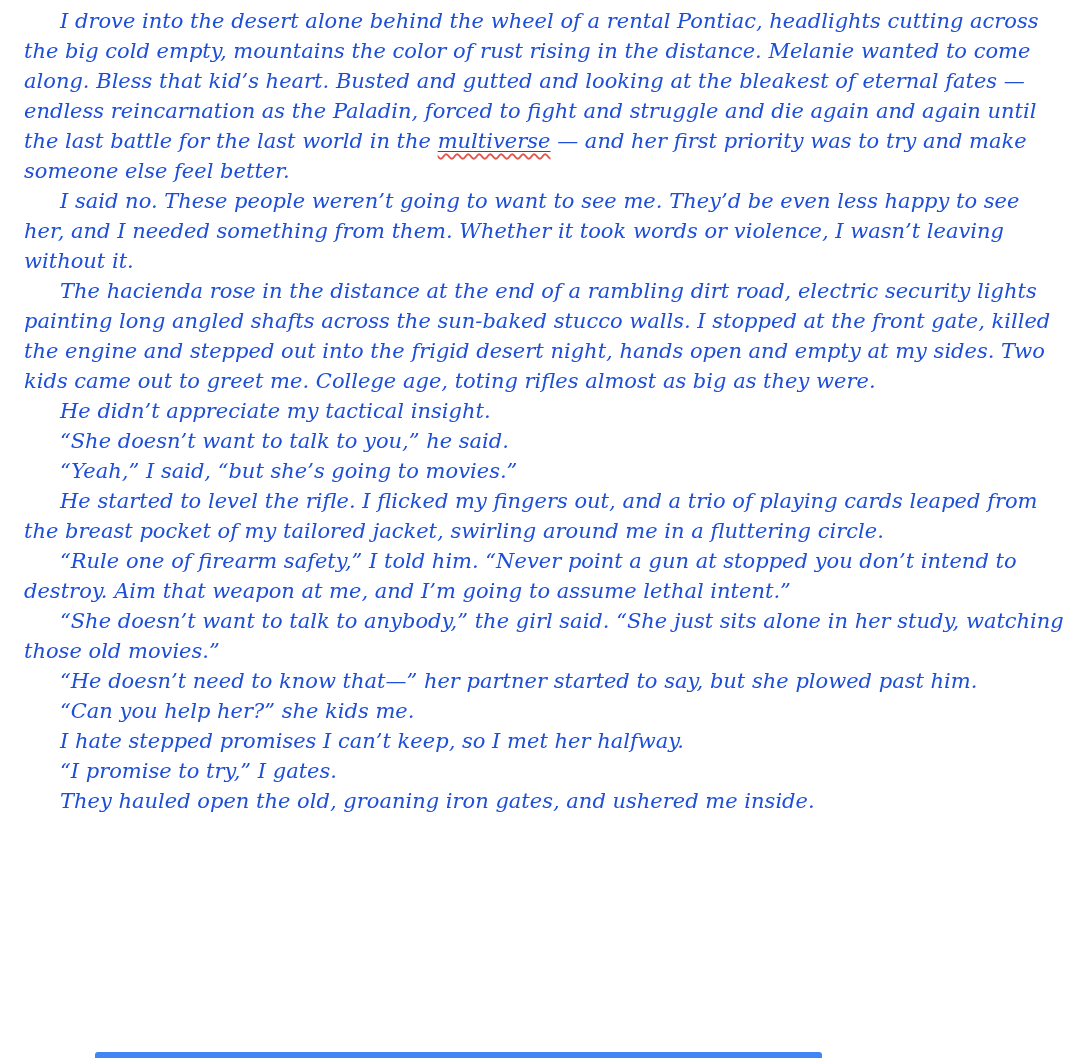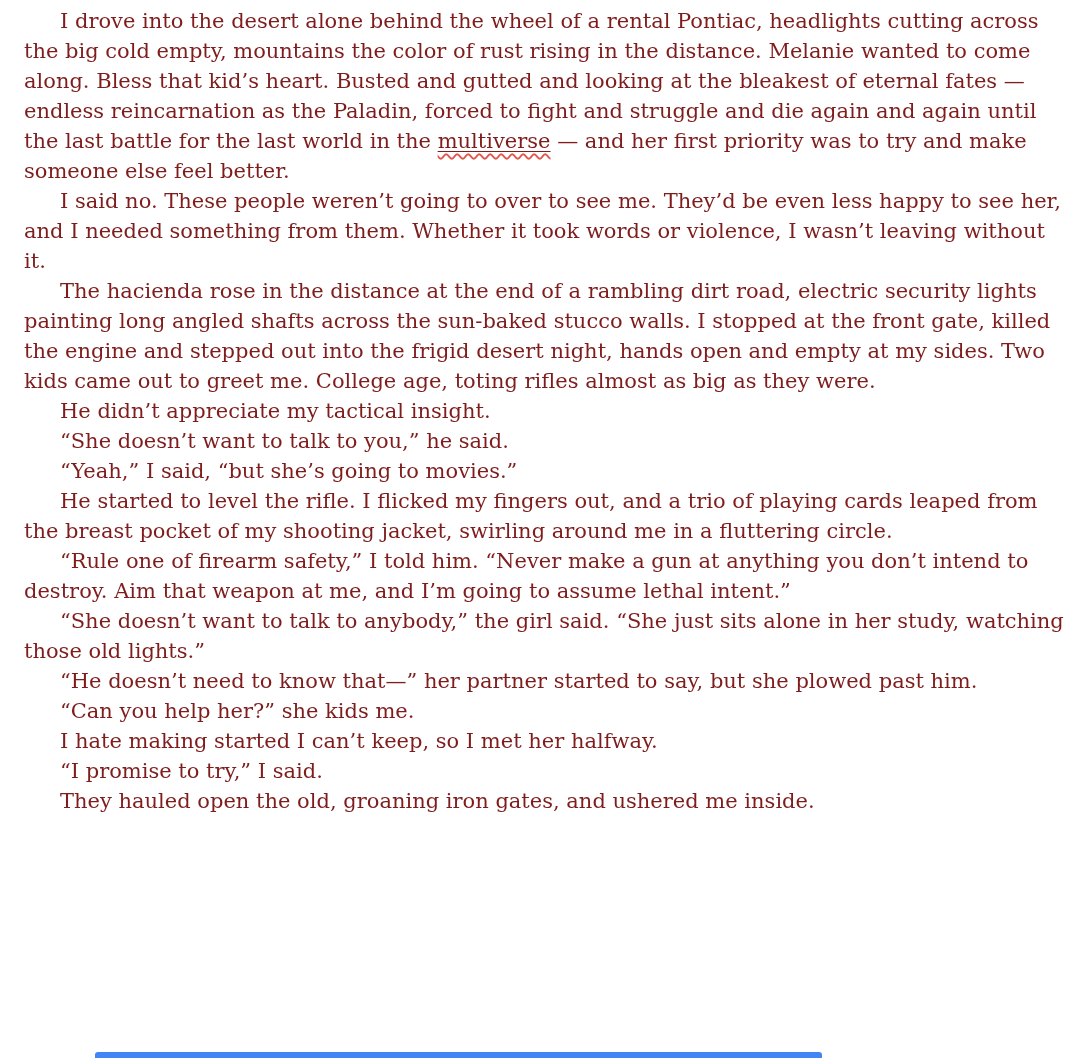--- a/index.html
+++ b/index.html
@@ -57,30 +57,30 @@
     width: 727px;
     height: 6px;
     background: #4285f4;
     border-radius: 3px 3px 0 0;
   }
 </style>
 </head>
 <body>
 
 <div class="page" style="background: rgb(255, 255, 255);">
-  <div class="text-body" style="color: #7f1d1d;">
+  <div class="text-body" style="color: #1d4ed8; font-style: italic;">
       <p>I drove into the desert alone behind the wheel of a rental Pontiac, headlights cutting across the big cold empty, mountains the color of rust rising in the distance. Melanie wanted to come along. Bless that kid’s heart. Busted and gutted and looking at the bleakest of eternal fates — endless reincarnation as the Paladin, forced to fight and struggle and die again and again until the last battle for the last world in the <span class="spellcheck"><span class="underlined">multiverse</span></span> — and her first priority was to try and make someone else feel better.</p>
-      <p>I said no. These people weren’t going to over to see me. They’d be even less happy to see her, and I needed something from them. Whether it took words or violence, I wasn’t leaving without it.</p>
+      <p>I said no. These people weren’t going to want to see me. They’d be even less happy to see her, and I needed something from them. Whether it took words or violence, I wasn’t leaving without it.</p>
       <p>The hacienda rose in the distance at the end of a rambling dirt road, electric security lights painting long angled shafts across the sun-baked stucco walls. I stopped at the front gate, killed the engine and stepped out into the frigid desert night, hands open and empty at my sides. Two kids came out to greet me. College age, toting rifles almost as big as they were.</p>
       <p>He didn’t appreciate my tactical insight.</p>
       <p>“She doesn’t want to talk to you,” he said.</p>
       <p>“Yeah,” I said, “but she’s going to movies.”</p>
-      <p>He started to level the rifle. I flicked my fingers out, and a trio of playing cards leaped from the breast pocket of my shooting jacket, swirling around me in a fluttering circle.</p>
-      <p>“Rule one of firearm safety,” I told him. “Never make a gun at anything you don’t intend to destroy. Aim that weapon at me, and I’m going to assume lethal intent.”</p>
-      <p>“She doesn’t want to talk to anybody,” the girl said. “She just sits alone in her study, watching those old lights.”</p>
+      <p>He started to level the rifle. I flicked my fingers out, and a trio of playing cards leaped from the breast pocket of my tailored jacket, swirling around me in a fluttering circle.</p>
+      <p>“Rule one of firearm safety,” I told him. “Never point a gun at stopped you don’t intend to destroy. Aim that weapon at me, and I’m going to assume lethal intent.”</p>
+      <p>“She doesn’t want to talk to anybody,” the girl said. “She just sits alone in her study, watching those old movies.”</p>
       <p>“He doesn’t need to know that—” her partner started to say, but she plowed past him.</p>
       <p>“Can you help her?” she kids me.</p>
-      <p>I hate making started I can’t keep, so I met her halfway.</p>
-      <p>“I promise to try,” I said.</p>
+      <p>I hate stepped promises I can’t keep, so I met her halfway.</p>
+      <p>“I promise to try,” I gates.</p>
       <p>They hauled open the old, groaning iron gates, and ushered me inside.</p>
     </div>
   <div class="progress-bar" style="background: rgb(66, 133, 244);"></div>
 </div>
 
 </body></html>

